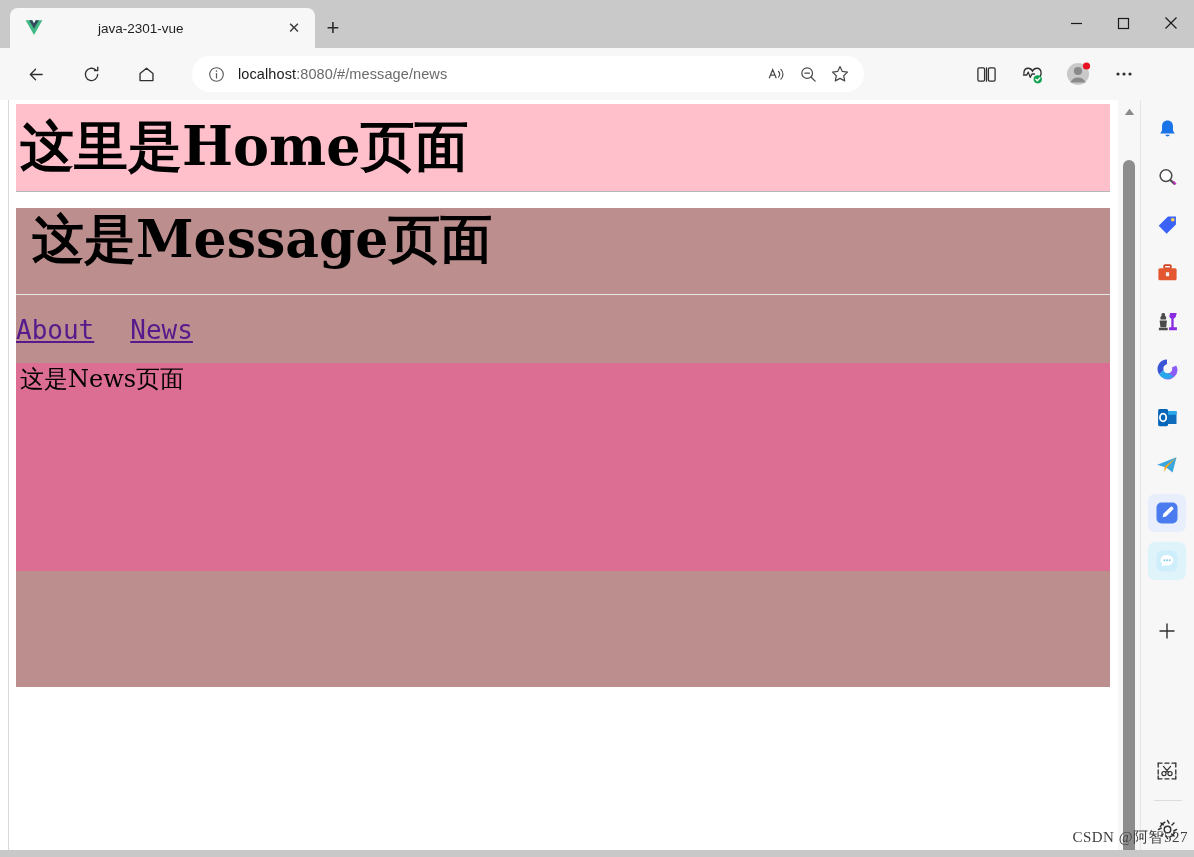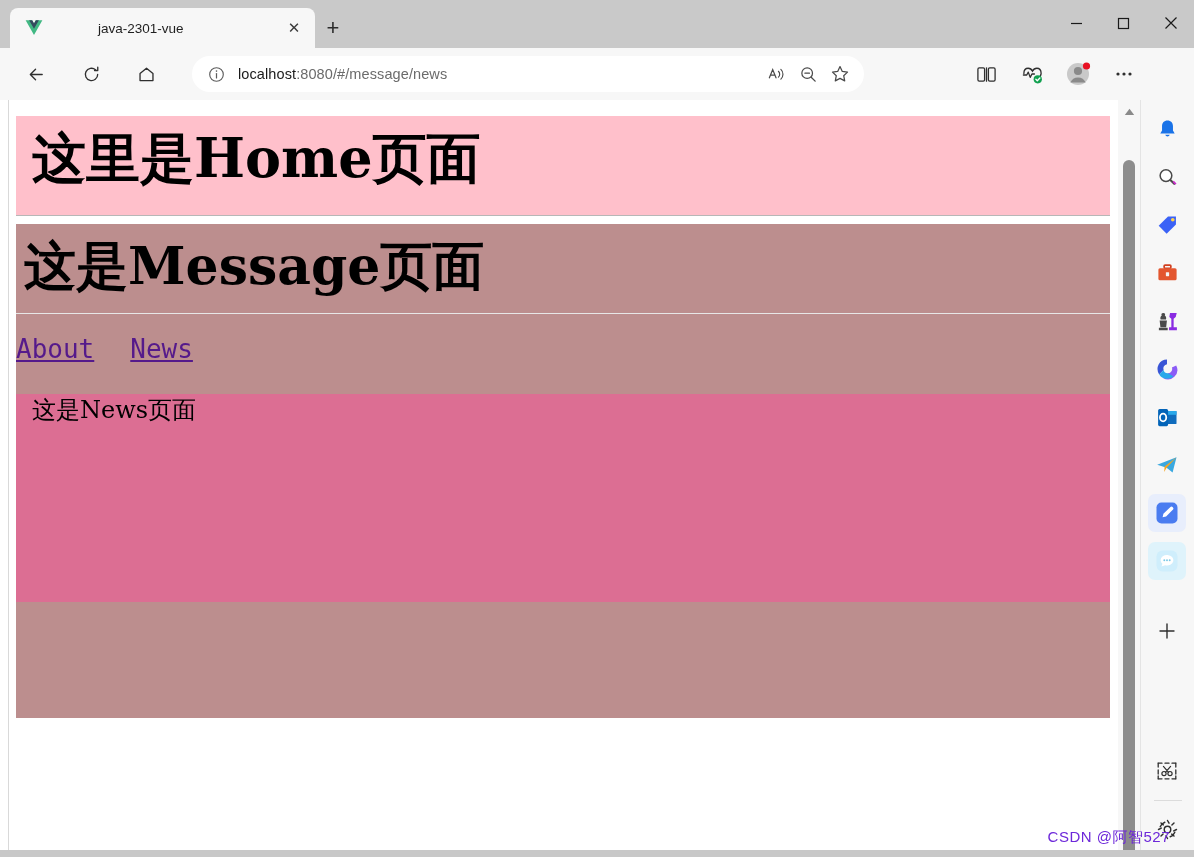--- a/index.html
+++ b/index.html
@@ -174,21 +174,21 @@
     left: 7px; top: 0px;
     width: 1094px;
   }
 
   
   .home-box {
     background: #ffc0cb;
     padding: 0;
   }
   .h1-cn {
-    margin: 16px;
+    margin: 4px;
     padding: 14px 0 12px 0;
     font-family: "DejaVu Serif", "Liberation Serif", serif;
     font-weight: bold;
     font-size: 54px;
     line-height: 1.05;
     color: #000000;
     white-space: nowrap;
   }
   .hr-line {
     height: 0;
@@ -207,22 +207,22 @@
     text-decoration: underline;
     margin-right: 36px;
     white-space: nowrap;
   }
 
   
   .message-box {
     background: #bc8e8e;
   }
   .h1-msg {
-    margin: 8px;
-    padding: 15px 0 12px 0;
+    margin: 16px;
+    padding: 4px 0 12px 0;
     font-family: "DejaVu Serif", "Liberation Serif", serif;
     font-weight: bold;
     font-size: 52px;
     line-height: 1.05;
     color: #000000;
     white-space: nowrap;
   }
   .hr-line-2 {
     height: 0;
     border: 0;
@@ -233,21 +233,21 @@
     padding: 20px 0 14px 0;
     font-size: 0;
   }
 
   
   .news-box {
     background: #dc6e93;
     min-height: 208px;
   }
   .news-text {
-    margin: 16px;
+    margin: 4px;
     padding: 1px 0 0 0;
     font-family: "DejaVu Serif", "Liberation Serif", serif;
     font-size: 24px;
     line-height: 1.25;
     color: #000000;
     white-space: nowrap;
   }
   .tail-box {
     background: #bc8e8e;
     height: 116px;
@@ -294,24 +294,24 @@
   .sb-divider {
     position: absolute;
     left: 13px;
     width: 28px; height: 0;
     border-top: 1px solid #dcdcdc;
   }
 
   
   .watermark {
     position: absolute;
-    right: 24px; bottom: 10px;
+    right: 6px; bottom: 10px;
     font-size: 15px;
-    color: #6d28d9;
-    font-family: Liberation Sans, sans-serif;
+    color: #404040;
+    font-family: Liberation Serif, serif;
     white-space: nowrap;
     letter-spacing: 0.5px;
   }
 
   .bottom-strip {
     position: absolute;
     left: 0; bottom: 0;
     width: 1194px; height: 7px;
     background: #c8c8c8;
   }

